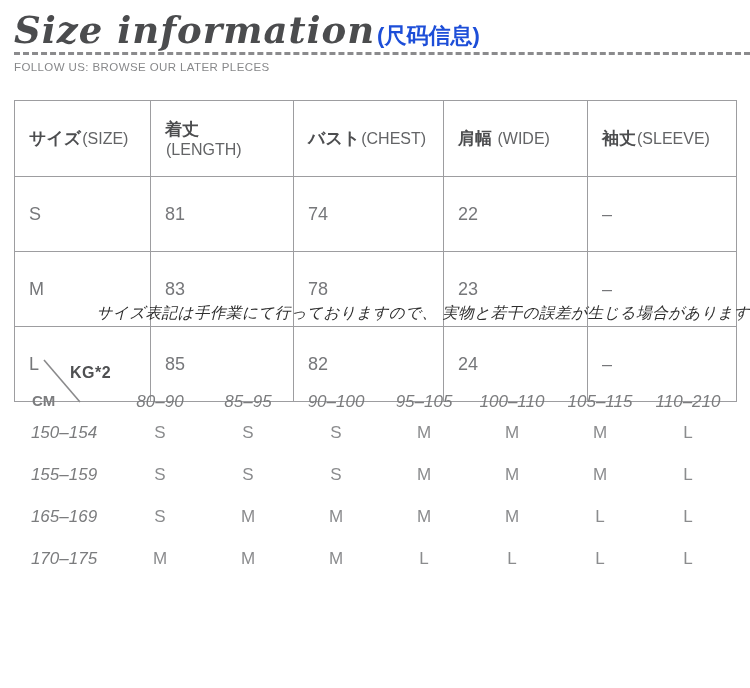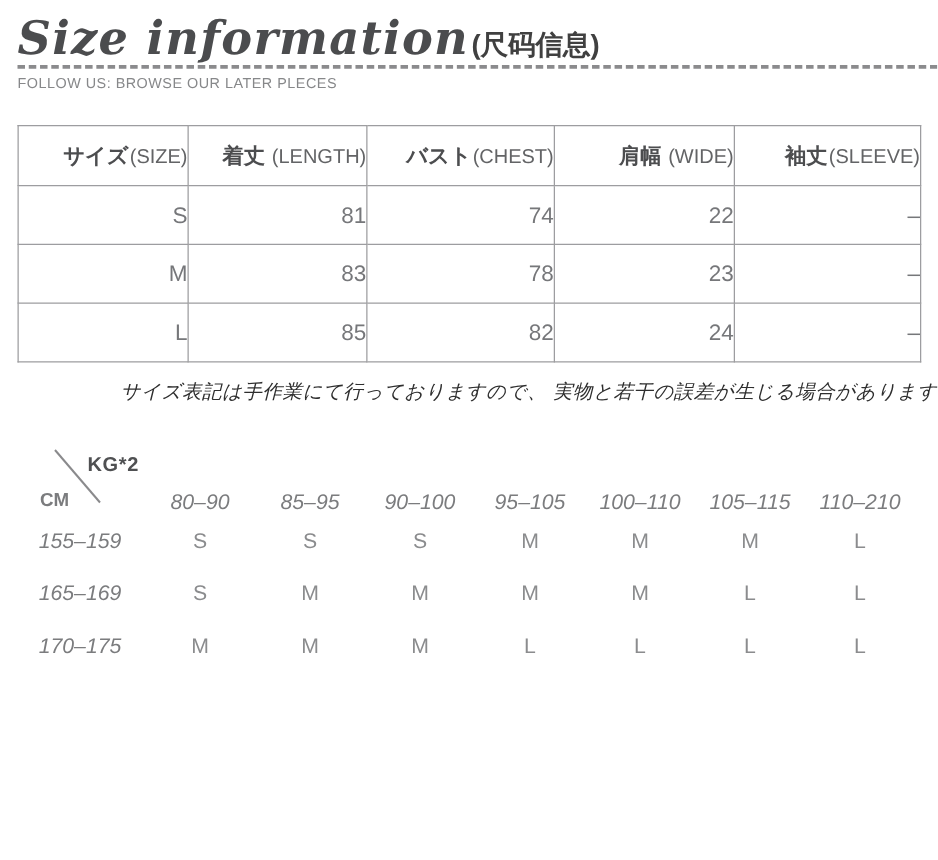--- a/index.html
+++ b/index.html
@@ -10,32 +10,32 @@
 
   
   .hdr { position:absolute; top:12px; left:14px; width:736px; }
   .title-row { white-space:nowrap; line-height:1; }
   .title-en {
     font-family:"DejaVu Serif", serif; font-style:italic; font-weight:bold;
     font-size:37px; color:#4b4c4e; letter-spacing:1px;margin-top:48px;
   }
   .title-cn {
     font-family:"Liberation Sans", sans-serif; font-weight:bold;
-    font-size:22px; color:#404040; margin-left:2px;
+    font-size:22px; color:#1d4ed8; margin-left:2px;
   }
   .dash-line { margin-top:3px; width:736px; border-top:3px dashed #8b8b8d; }
   .follow { margin-top:6px; font-size:11.5px; color:#87888a; letter-spacing:0.4px; }
 
   
   table.size-table {
     position:absolute; left:14px; top:100px; width:722px;
     border-collapse:collapse; table-layout:fixed; background:#fff;
   }
   table.size-table th, table.size-table td {
-    border:1px solid #9d9da0; text-align:right; vertical-align:middle; padding:0;
+    border:1px solid #9d9da0; text-align:left; vertical-align:middle; padding:14px;
   }
   table.size-table thead th { height:47px; }
   table.size-table tbody td { height:46px; color:#76777a; font-size:18px; }
   .th-jp { font-weight:bold; color:#4c4d4f; font-size:17px; }
   .th-en { font-weight:normal; color:#636466; font-size:16px; margin-left:1px; }
 
   
   .note {
     position:absolute; top:303px; left:84px; width:666px; text-align:right;
     font-family:Liberation Sans, sans-serif; font-style:italic;
@@ -143,20 +143,30 @@
         <th class="w-range">85–95</th>
         <th class="w-range">90–100</th>
         <th class="w-range">95–105</th>
         <th class="w-range">100–110</th>
         <th class="w-range">105–115</th>
         <th class="w-range">110–210</th>
       </tr>
     </thead>
     <tbody>
       <tr>
+        <th class="h-range">150–154</th>
+        <td class="sml">S</td>
+        <td class="sml">S</td>
+        <td class="sml">S</td>
+        <td class="sml">M</td>
+        <td class="sml">M</td>
+        <td class="sml">M</td>
+        <td class="sml">L</td>
+      </tr>
+      <tr>
         <th class="h-range">155–159</th>
         <td class="sml">S</td>
         <td class="sml">S</td>
         <td class="sml">S</td>
         <td class="sml">M</td>
         <td class="sml">M</td>
         <td class="sml">M</td>
         <td class="sml">L</td>
       </tr>
       <tr>

